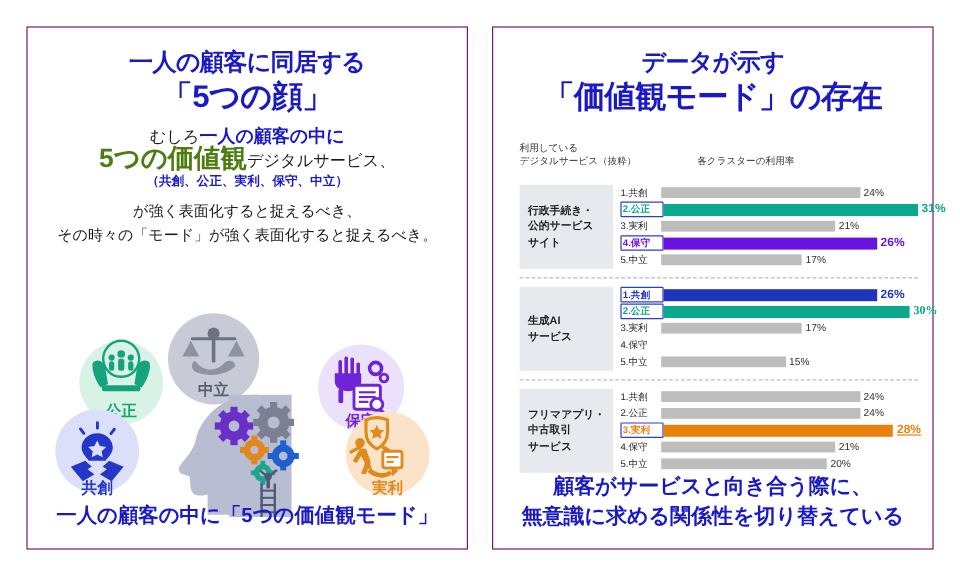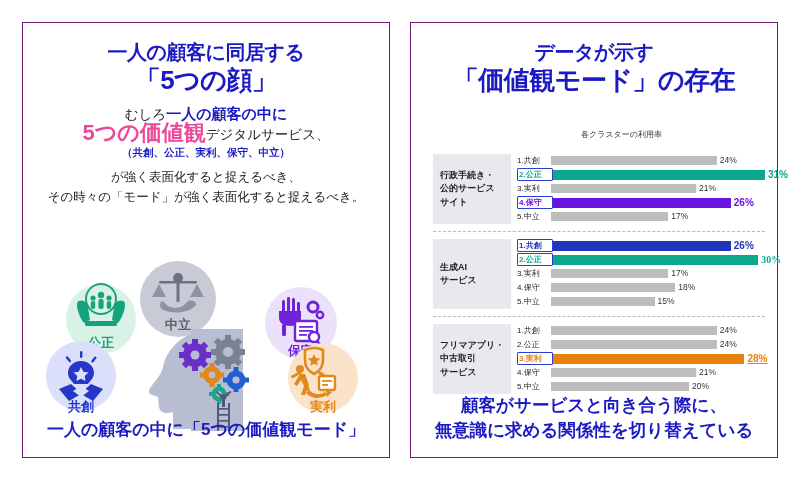--- a/index.html
+++ b/index.html
@@ -26,21 +26,21 @@
   }
   .hd-l1{font-size:20px;line-height:26px;margin-top:16px;}
   .hd-l2{font-size:26px;line-height:31px;}
 
   .body-txt{text-align:center;color:#1a1a1a;font-size:12.5px;line-height:17px;}
   .body-txt .blue{color:#1a1ac4;font-weight:bold;}
   .lead-line{margin-top:12px;font-size:12.5px;}
   .row2{margin-top:9px;font-size:13.5px;}
   .row2 b{font-size:15px;}
   .row3{margin-top:1px;}
-  .row3 .big{color:#ec4899;font-weight:bold;font-size:22px;vertical-align:-1px;}
+  .row3 .big{color:#4d7c0f;font-weight:bold;font-size:22px;vertical-align:-1px;}
   .row3 .tail{font-size:13.5px;color:#1a1a1a;}
   .row4{color:#1a1ac4;font-weight:bold;font-size:10.5px;margin-top:0px;}
   .row5{margin-top:8px;}
   .row6{margin-top:3px;}
 
   
   .banner{
     position:absolute;left:0;right:0;text-align:center;
     color:#1a1ac4;font-weight:bold;
   }
@@ -280,20 +280,24 @@
 
     <div class="banner" id="banner-left">一人の顧客の中に「5つの価値観モード」</div>
   </div>
 
   <div class="panel" id="panel-right">
 
     <div class="hd hd-l1">データが示す</div>
     <div class="hd hd-l2">「価値観モード」の存在</div>
 
     <div class="chart-hdr">
+      <div class="h-a">
+        <div>利用している</div>
+        <div>デジタルサービス（抜粋）</div>
+      </div>
       <div class="h-b">各クラスターの利用率</div>
     </div>
 
     <div class="groups" id="chart-groups">
         <div class="group">
           <div class="g-label">
             <div>行政手続き・</div>
             <div>公的サービス</div>
             <div>サイト</div>
           </div>
@@ -358,24 +362,20 @@
             </div>
             <div class="brow">
               <div class="bname">3.実利</div>
               <div class="track">
                 <div class="bar" style="width: 54.8387%;"></div>
                 <div class="bval" style="left: calc(54.8387% + 3px);">17%</div>
               </div>
             </div>
             <div class="brow">
               <div class="bname">4.保守</div>
-              <div class="track">
-                <div class="bar" style="width: 58.0645%;"></div>
-                <div class="bval" style="left: calc(58.0645% + 3px);">18%</div>
-              </div>
             </div>
             <div class="brow">
               <div class="bname">5.中立</div>
               <div class="track">
                 <div class="bar" style="width: 48.3871%;"></div>
                 <div class="bval" style="left: calc(48.3871% + 3px);">15%</div>
               </div>
             </div>
           </div>
         </div>

